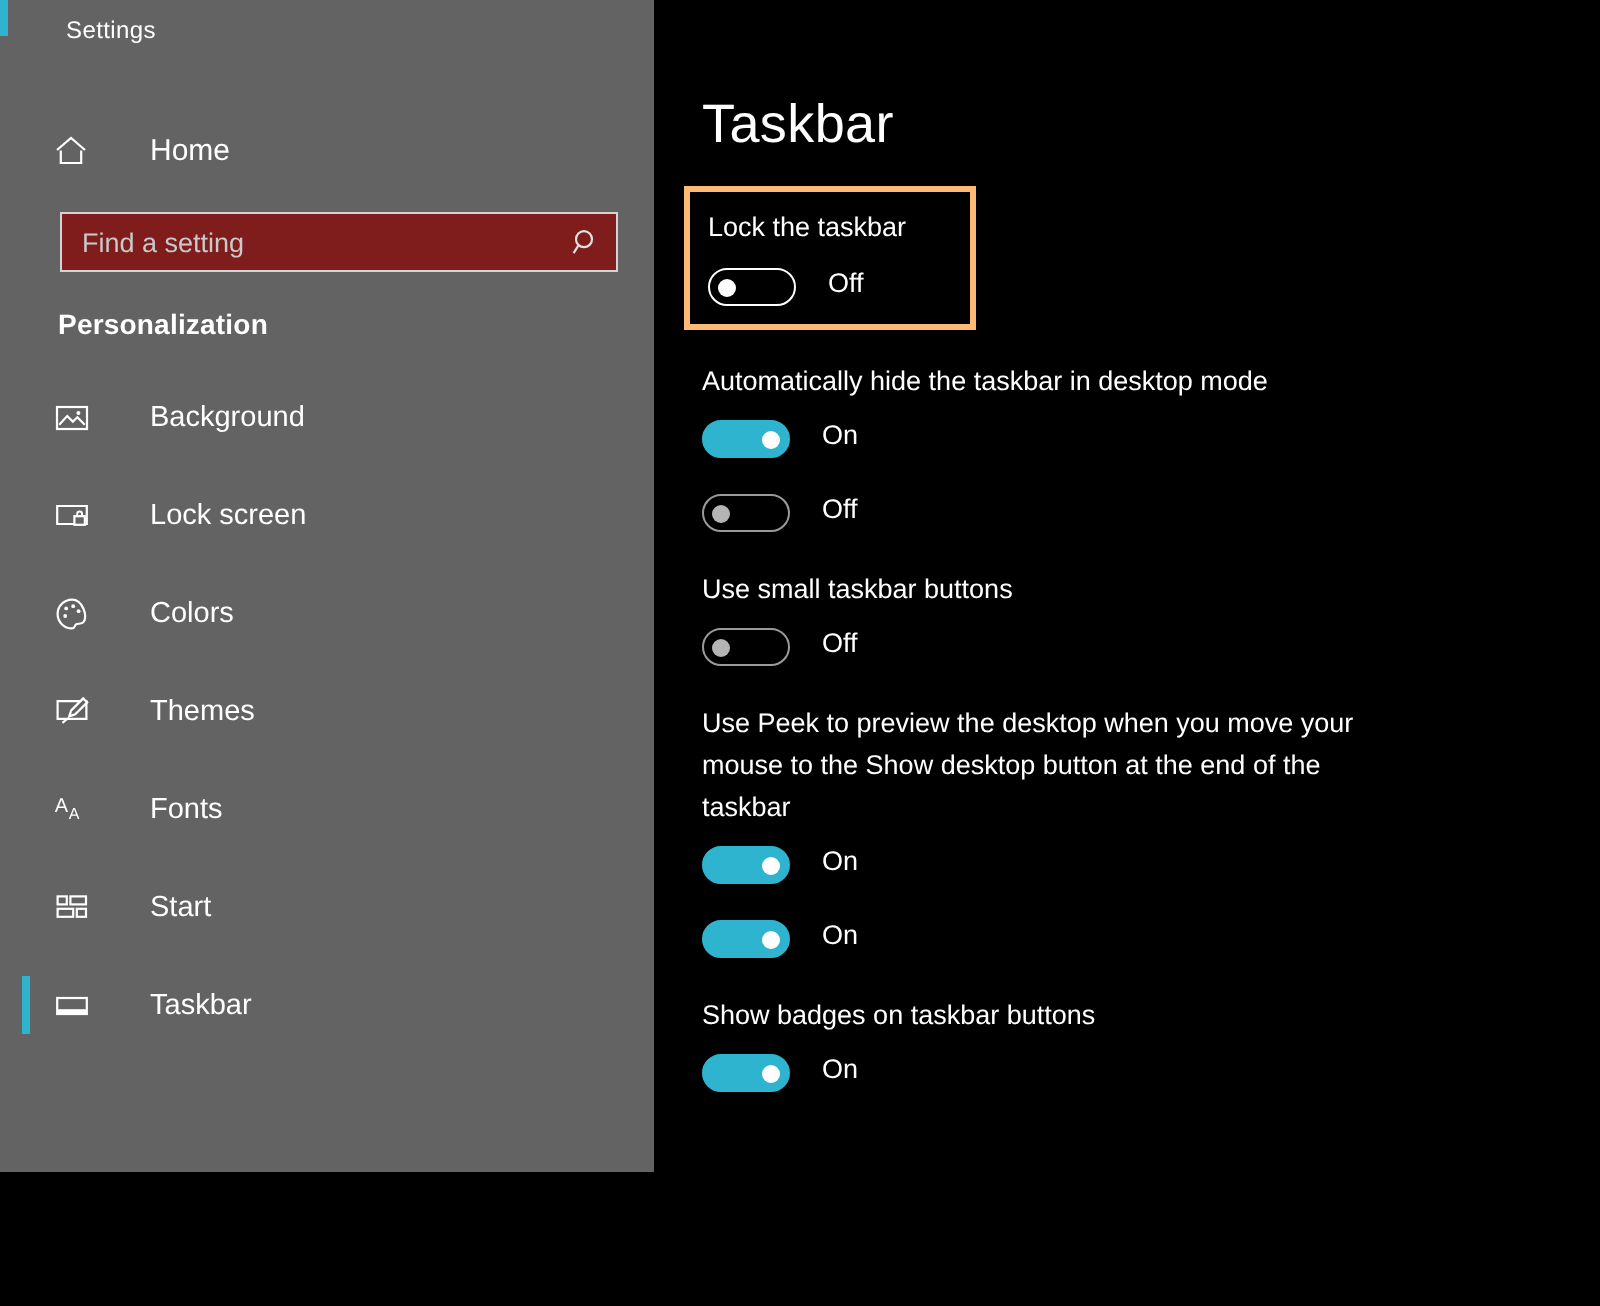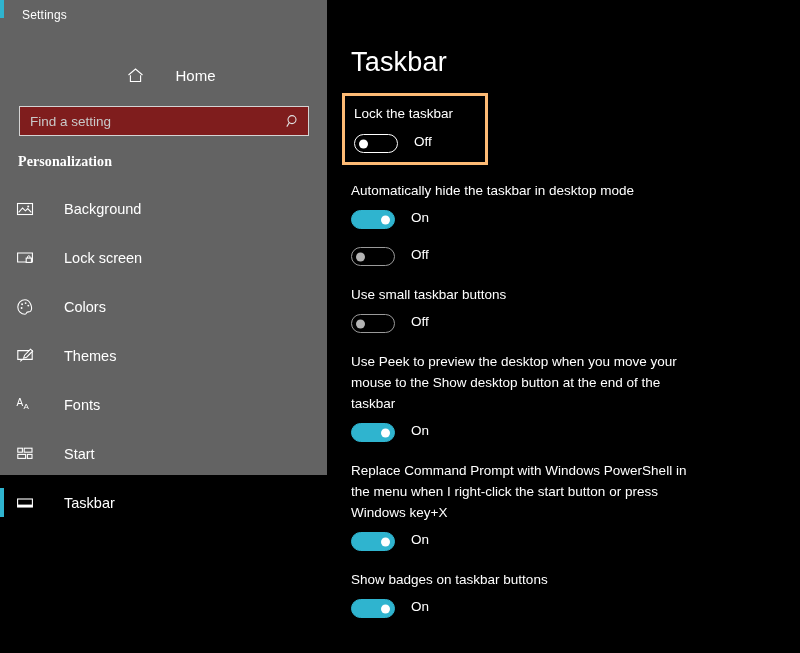--- a/index.html
+++ b/index.html
@@ -19,24 +19,25 @@
     width: 800px;
     height: 653px;
     display: flex;
     background: #000000;
   }
 
   
   .sidebar {
     position: relative;
     width: 327px;
-    height: 475px;
+    height: 586px;
     background: #636363;
     flex: 0 0 327px;
     box-sizing: border-box;
+    padding-left: 11px;
   }
   .titlebar {
     height: 30px;
     display: flex;
     align-items: center;
     padding-left: 22px;
   }
   .title-accent {
     position: absolute;
     left: 0;
@@ -50,21 +51,20 @@
     color: #ffffff;
     letter-spacing: 0.2px;
   }
 
   .home-row {
     display: flex;
     align-items: center;
     height: 34px;
     margin-top: 28px;
     padding-left: 16px;
-    justify-content: center;
   }
   .home-icon {
     width: 26px;
     display: flex;
     align-items: center;
     justify-content: flex-start;
   }
   .home-label {
     font-size: 15px;
     color: #ffffff;
@@ -104,21 +104,20 @@
     display: flex;
     align-items: center;
   }
 
   .section-title {
     margin: 18px 0 0 18px;
     font-size: 14px;
     font-weight: bold;
     color: #ffffff;
     letter-spacing: 0.1px;
-    font-family: Liberation Serif, serif;
   }
 
   .nav {
     margin-top: 14px;
   }
   .nav-item {
     position: relative;
     display: flex;
     align-items: center;
     height: 49px;
@@ -421,21 +420,20 @@
         <div class="setting-label">Use Peek to preview the desktop when you move your mouse to the Show desktop button at the end of the taskbar</div>
         <div class="toggle-row">
           <span class="toggle on">
             <span class="knob"></span>
           </span>
           <span class="toggle-state">On</span>
         </div>
       </div>
 
       <div class="setting">
-        <div class="setting-label">Replace Command Prompt with Windows PowerShell in the menu when I right-click the start button or press Windows key+X</div>
         <div class="toggle-row">
           <span class="toggle on">
             <span class="knob"></span>
           </span>
           <span class="toggle-state">On</span>
         </div>
       </div>
 
       <div class="setting">
         <div class="setting-label">Show badges on taskbar buttons</div>

